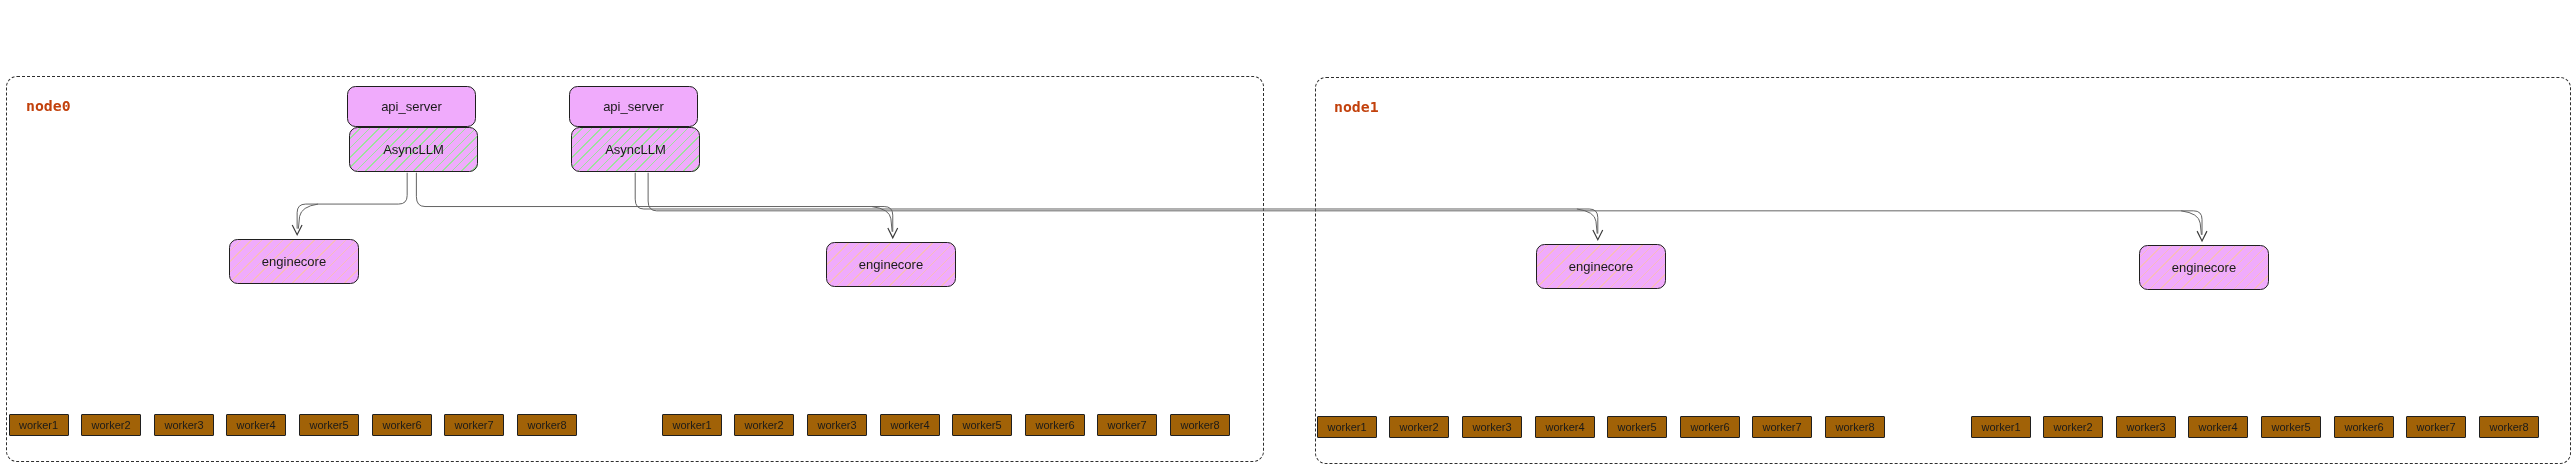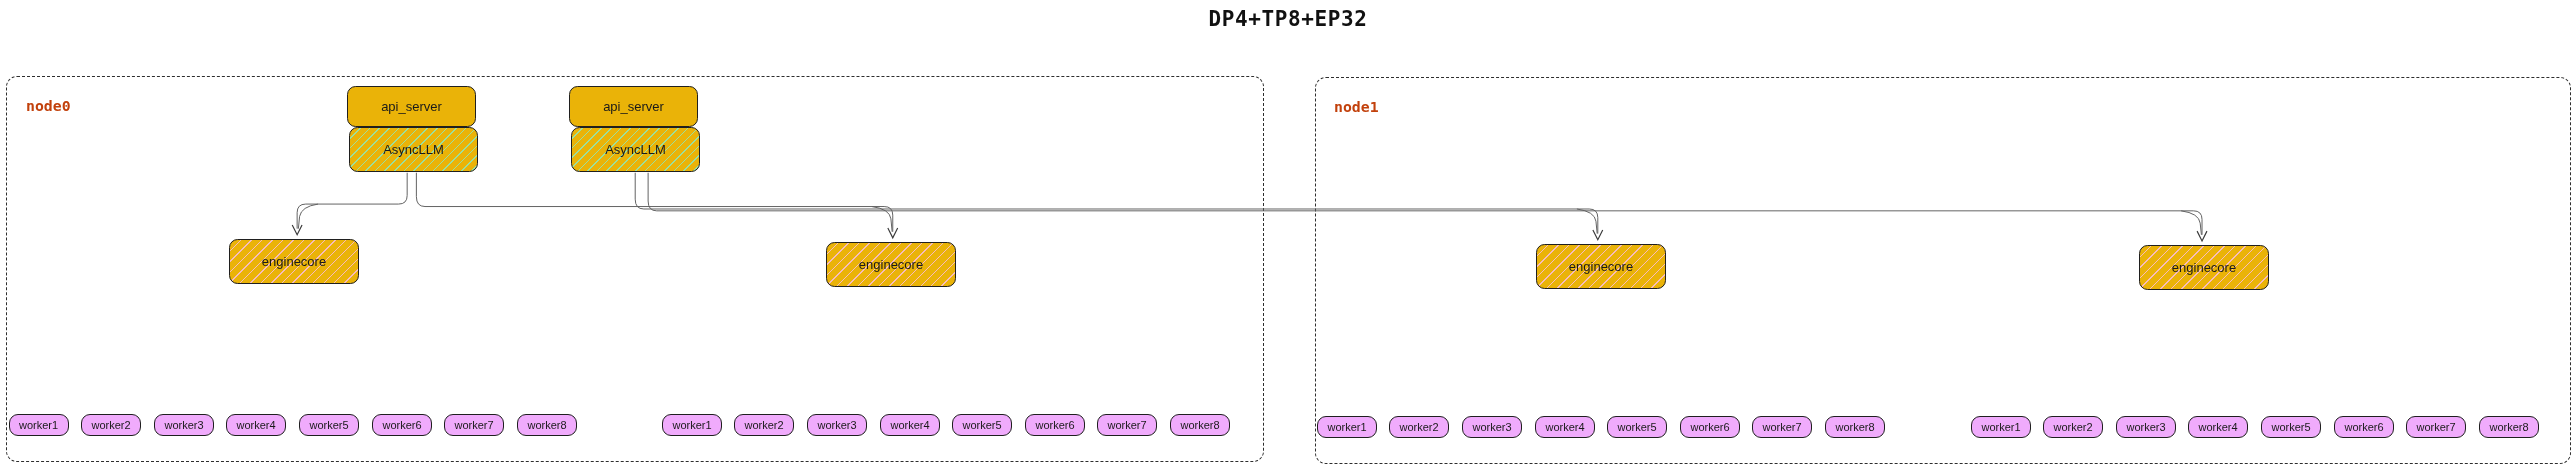--- a/index.html
+++ b/index.html
@@ -10,37 +10,36 @@
   html,body{margin:0;padding:0;background:var(--bg);}
   .canvas{position:relative;width:2576px;height:469px;background:var(--bg);
           font-family:"Liberation Sans","DejaVu Sans",sans-serif;color:var(--text);}
   .title{position:absolute;left:0;top:7.4px;width:2576px;text-align:center;
          font-family:"DejaVu Sans Mono","Liberation Mono",monospace;
          font-size:21px;font-weight:600;letter-spacing:0.6px;color:#111;}
   .node{position:absolute;border:1.2px dashed var(--node-border);border-radius:11px;background:transparent;}
   .node-label{position:absolute;font-family:"DejaVu Sans Mono","Liberation Mono",monospace;
               font-size:14.8px;font-weight:600;color:#c2410c;}
   .bigbox{position:absolute;box-sizing:border-box;border:1.5px solid var(--box-border);
-          border-radius:8.6px;background:#eab308;display:flex;align-items:center;justify-content:center;
+          border-radius:8.6px;background:#f0abfc;display:flex;align-items:center;justify-content:center;
           font-size:13px;color:var(--text);}
   .async{background-image:repeating-linear-gradient(135deg,var(--green-hatch) 0px,var(--green-hatch) 1.1px,transparent 1.1px,transparent 6.8px);}
   .engine{background-image:repeating-linear-gradient(135deg,var(--red-hatch) 0px,var(--red-hatch) 1px,transparent 1px,transparent 7.4px);}
   .worker{position:absolute;box-sizing:border-box;width:60px;height:21.5px;border:1.2px solid var(--box-border);
-          border-radius:9px;background:#f0abfc;display:flex;align-items:center;justify-content:center;
+          border-radius:1px;background:#a16207;display:flex;align-items:center;justify-content:center;
           font-size:11px;color:var(--text);}
   svg.connectors{position:absolute;left:0;top:0;pointer-events:none;}
   svg.connectors path{fill:none;stroke:var(--connector);stroke-width:1.6px;}
   svg.connectors path.head{stroke:var(--arrow);stroke-width:1.9px;}
 </style>
 </head>
 <body>
 
 <div class="canvas" id="canvas">
 
-  <div class="title">DP4+TP8+EP32</div>
 
   <div class="node" style="left:6.2px;top:76px;width:1256px;height:384px;"></div>
   <div class="node-label" style="left:26px;top:97px;">node0</div>
 
   <div class="node" style="left:1315px;top:77px;width:1254px;height:385px;"></div>
   <div class="node-label" style="left:1334px;top:98px;">node1</div>
 
   <div class="bigbox" style="left:347px;top:86px;width:129px;height:41px;">api_server</div>
   <div class="bigbox async" style="left:349px;top:127px;width:129px;height:45px;">AsyncLLM</div>
 

